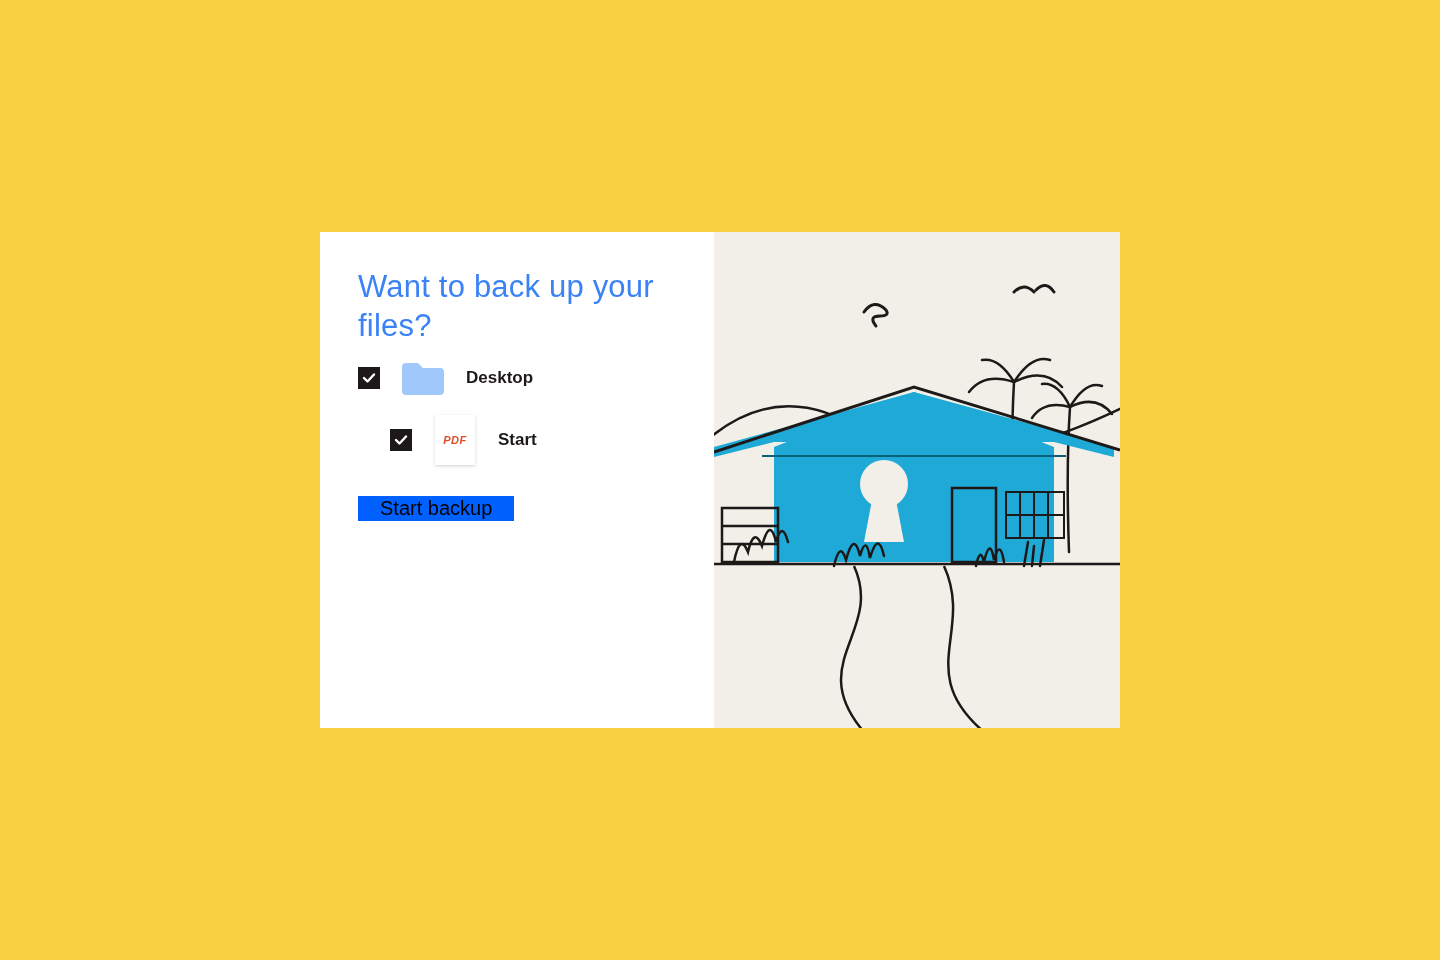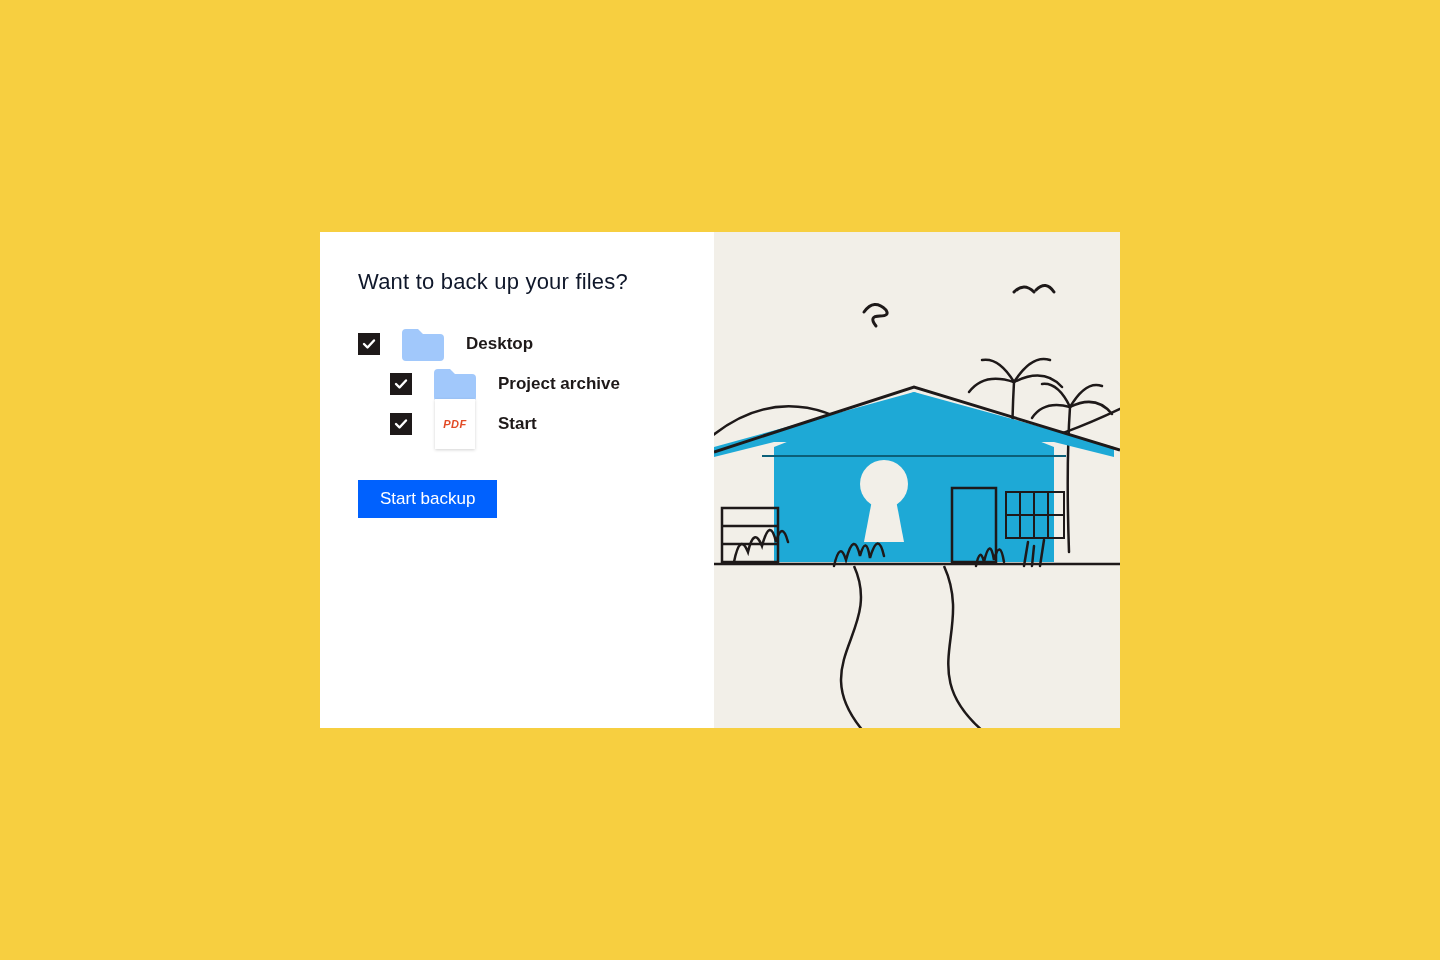--- a/index.html
+++ b/index.html
@@ -23,30 +23,31 @@
     flex-direction: row;
     box-shadow: none;
   }
   .left-pane {
     flex: 0 0 394px;
     padding: 36px 24px 36px 38px;
     display: flex;
     flex-direction: column;
   }
   .title {
-    font-size: 22px;
+    font-size: 31px;
     line-height: 1.25;
     font-weight: 400;
-    color: #0f172a;
-    margin: 0 0 28px 0;
+    color: #3b82f6;
+    margin: 0 0 12px 0;
     letter-spacing: 0.2px;
   }
   .items {
     display: flex;
     flex-direction: column;
+    gap: 22px;
     margin-bottom: 36px;
   }
   .item {
     display: flex;
     align-items: center;
     gap: 20px;
   }
   .item.indent {
     padding-left: 32px;
   }
@@ -82,24 +83,24 @@
   }
   .pdf-text {
     font-size: 11px;
     font-weight: 700;
     letter-spacing: 0.5px;
     color: #e24b26;
   }
   .cta {
     align-self: flex-start;
     background: #0061fe;
-    color: #ffffff;
+    color: #000000;
     border: none;
-    padding: 9px 22px;
-    font-size: 17px;
+    padding: 1px 22px;
+    font-size: 20px;
     font-weight: 500;
     cursor: pointer;
     min-width: 134px;
     text-align: center;
   }
   .right-pane {
     flex: 1;
     background: #f2efe8;
     position: relative;
     overflow: hidden;
@@ -129,33 +130,20 @@
             </svg>
           </span>
           <span class="thumb">
             <svg width="46" height="38" viewBox="0 0 46 38">
               <path d="M2 8 Q2 4 6 4 H18 L23 9 H40 Q44 9 44 13 V32 Q44 36 40 36 H6 Q2 36 2 32 Z" fill="#a1c8fb"></path>
             </svg>
           </span>
           <span class="item-label">Desktop</span>
         </div>
 
-        <div class="item indent">
-          <span class="chk">
-            <svg width="14" height="14" viewBox="0 0 14 14">
-              <path d="M2 7 L5.5 10.5 L12 3.5" stroke="#ffffff" stroke-width="2.4" fill="none" stroke-linecap="round" stroke-linejoin="round"></path>
-            </svg>
-          </span>
-          <span class="thumb">
-            <svg width="46" height="38" viewBox="0 0 46 38">
-              <path d="M2 8 Q2 4 6 4 H18 L23 9 H40 Q44 9 44 13 V32 Q44 36 40 36 H6 Q2 36 2 32 Z" fill="#a1c8fb"></path>
-            </svg>
-          </span>
-          <span class="item-label">Project archive</span>
-        </div>
 
         <div class="item indent">
           <span class="chk">
             <svg width="14" height="14" viewBox="0 0 14 14">
               <path d="M2 7 L5.5 10.5 L12 3.5" stroke="#ffffff" stroke-width="2.4" fill="none" stroke-linecap="round" stroke-linejoin="round"></path>
             </svg>
           </span>
           <span class="thumb">
             <span class="pdf-tile">
               <span class="pdf-text">PDF</span>

